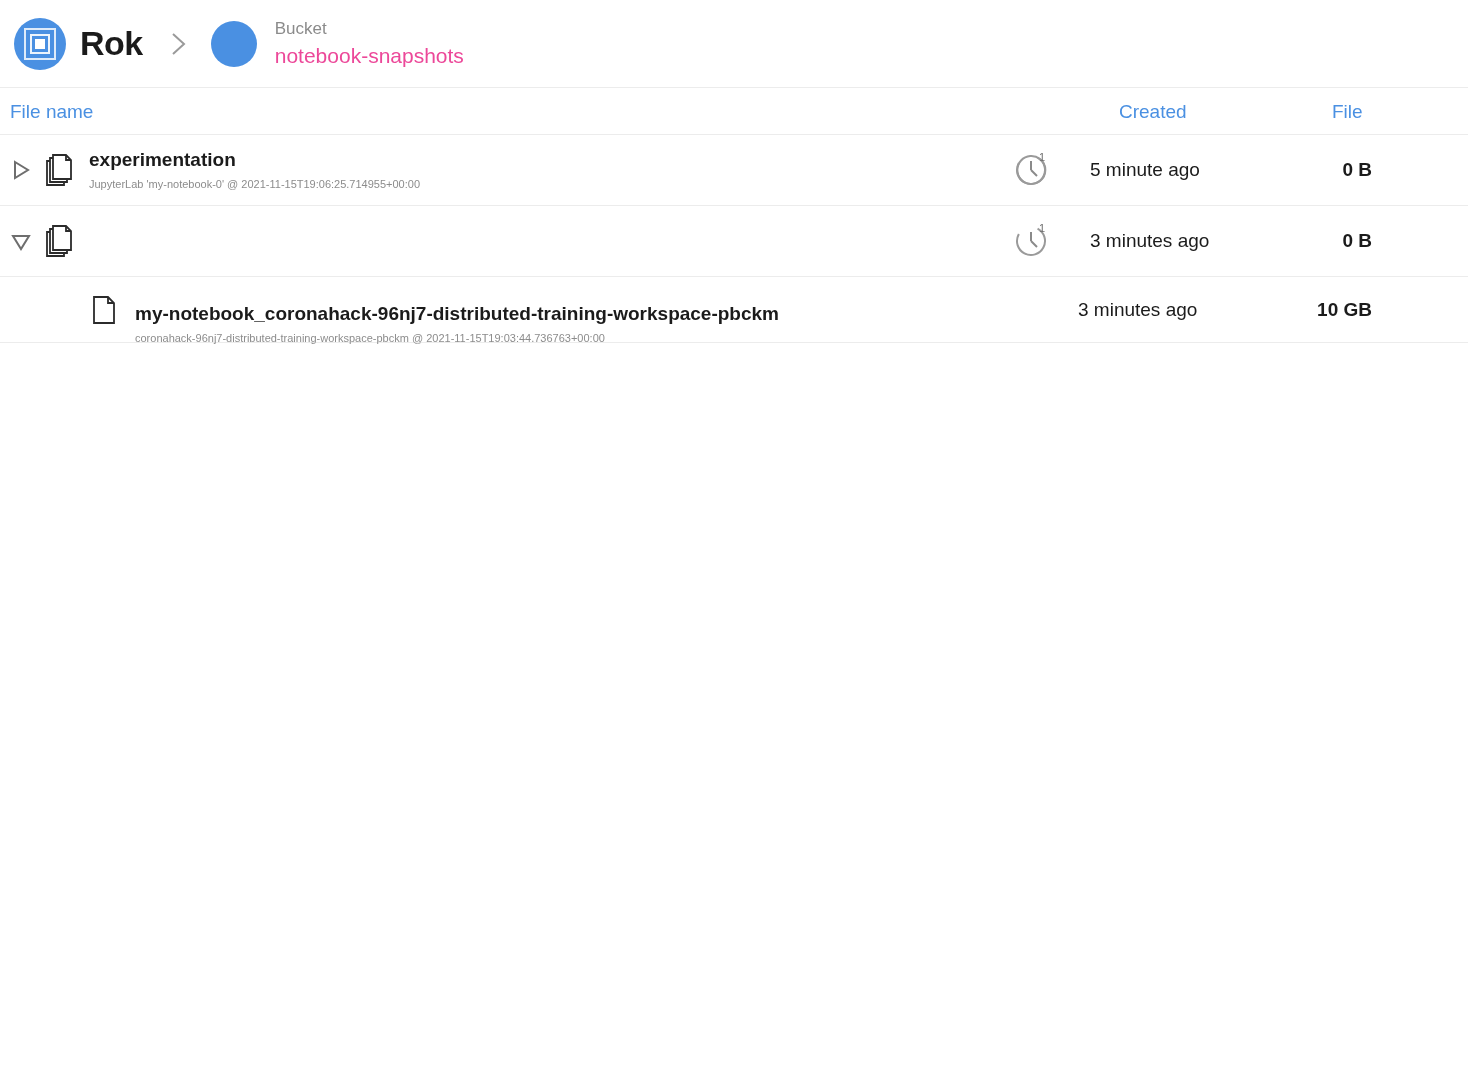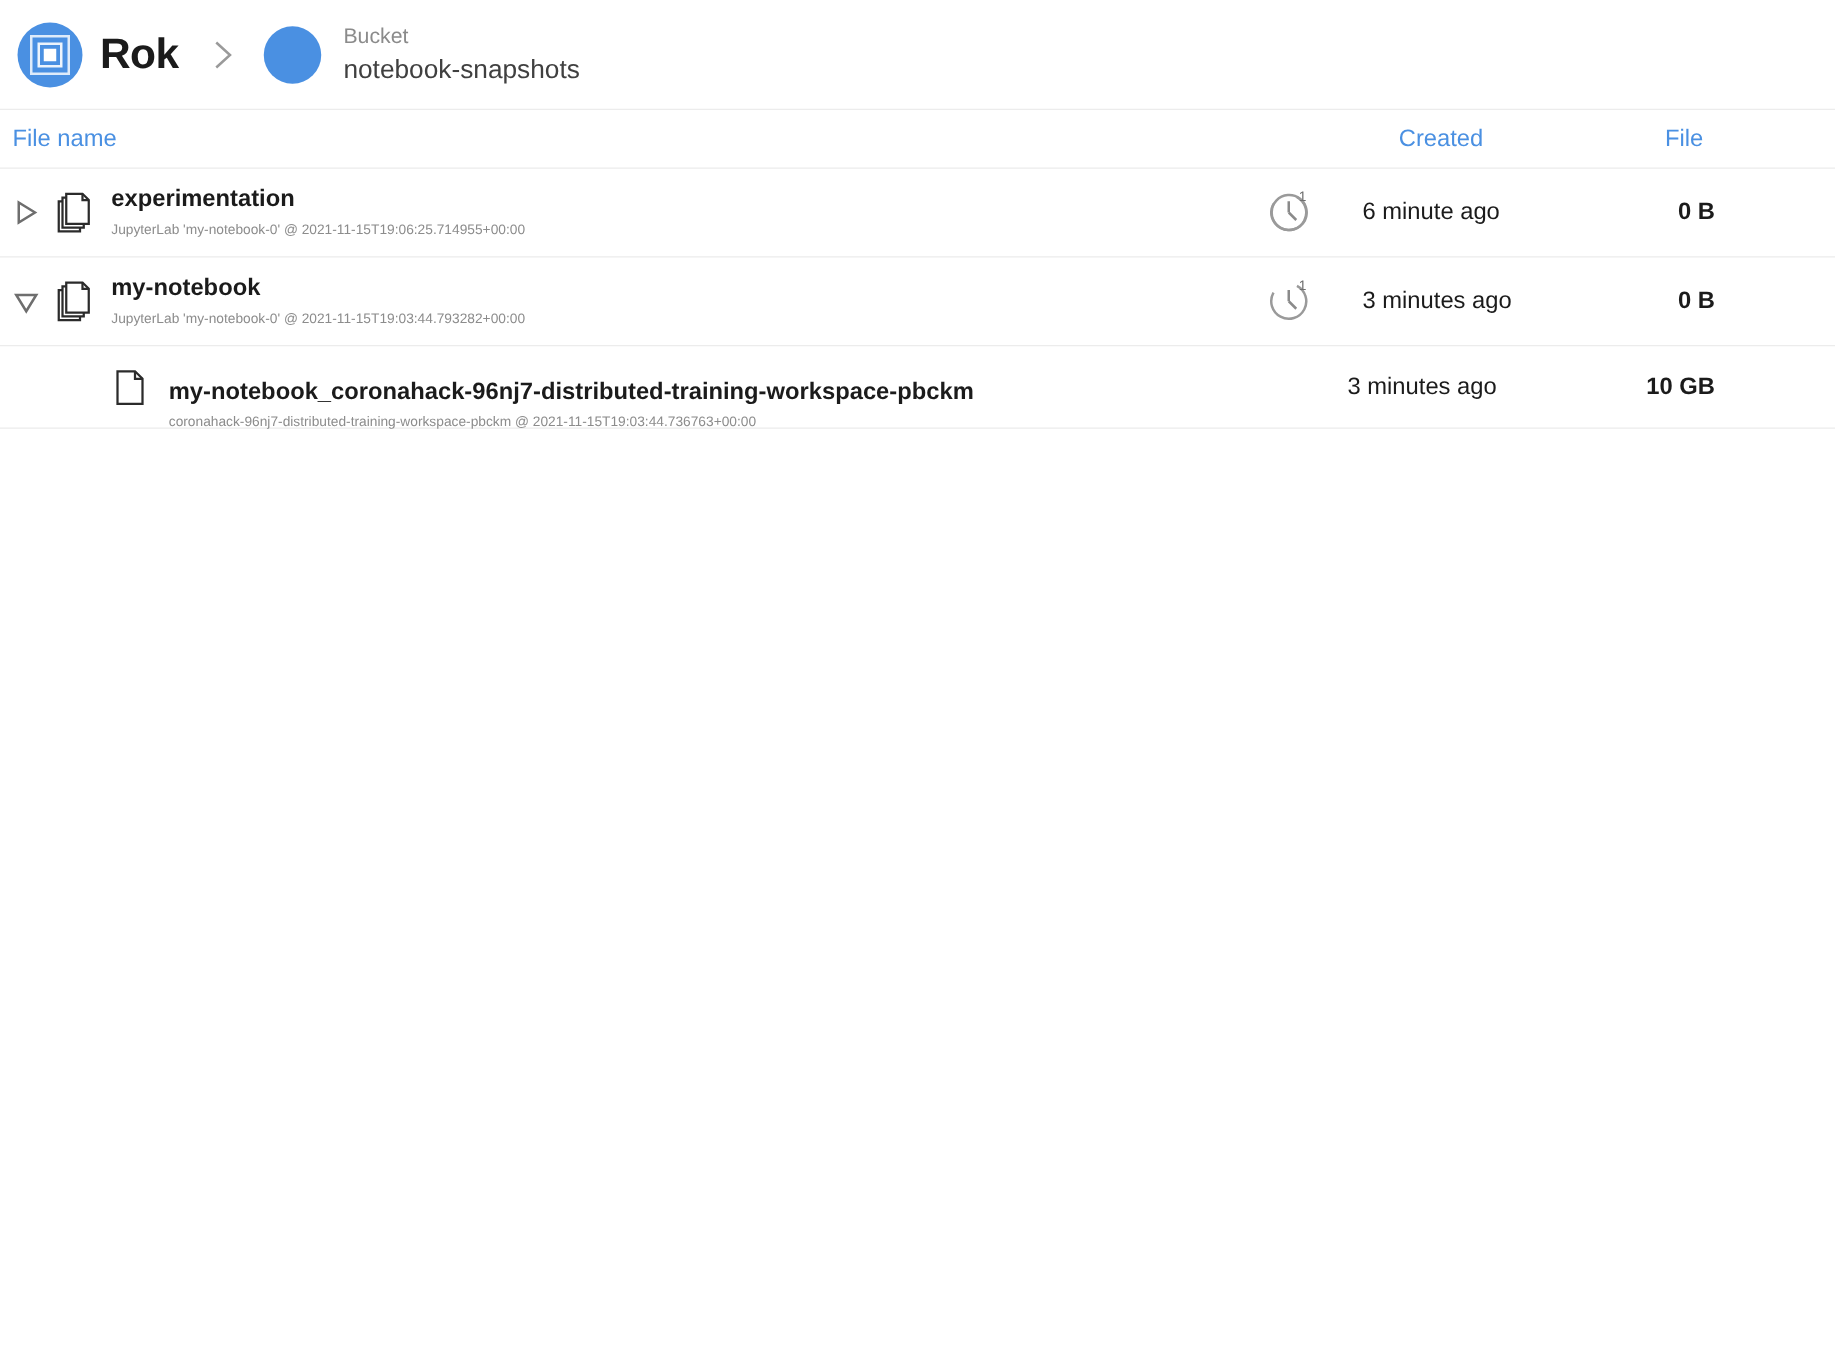--- a/index.html
+++ b/index.html
@@ -78,21 +78,21 @@
   .bucket-text {
     margin-left: 18px;
     line-height: 1.2;
   }
   .bucket-kind {
     font-size: 17px;
     color: #8b8b8b;
   }
   .bucket-name {
     font-size: 21px;
-    color: #404040;
+    color: #ec4899;
     margin-top: 3px;
   }
   .header-right {
     position: absolute;
     right: 14px; top: 0;
     height: 88px;
     display: flex;
     align-items: center;
   }
   .ns-label {
@@ -323,38 +323,34 @@
         <div class="nm-title">experimentation</div>
         <div class="nm-sub">JupyterLab 'my-notebook-0' @ 2021-11-15T19:06:25.714955+00:00</div>
       </div>
       <svg class="clock" viewBox="0 0 44 40">
         <path d="M31,9 A14,14 0 1 0 31,31 A14,14 0 0 0 31,9" fill="none" stroke="#9a9a9a" stroke-width="2"></path>
         <circle cx="22" cy="20" r="14" fill="none" stroke="#9a9a9a" stroke-width="2" stroke-dasharray="66 22" transform="rotate(-62 22 20)"></circle>
         <line x1="22" y1="20" x2="22" y2="11" stroke="#8a8a8a" stroke-width="2"></line>
         <line x1="22" y1="20" x2="28" y2="26" stroke="#8a8a8a" stroke-width="2"></line>
         <text x="30" y="11" font-family="Liberation Sans, sans-serif" font-size="11" fill="#6e6e6e">1</text>
       </svg>
-      <div class="created-val">6 minute ago</div>
+      <div class="created-val">5 minute ago</div>
       <div class="size-val">0 B</div>
     </div>
 
     <div class="row">
       <svg class="expander" viewBox="0 0 22 22">
         <polygon points="3,6 19,6 11,19" fill="none" stroke="#6e6e6e" stroke-width="2"></polygon>
       </svg>
       <svg class="doc-stack" viewBox="0 0 30 34">
         <path d="M3,8 L3,32 L20,32 L20,8 Z" fill="#fff" stroke="#2b2b2b" stroke-width="1.8"></path>
         <path d="M6,5 L6,29 L23,29 L23,5 Z" fill="#fff" stroke="#2b2b2b" stroke-width="1.8"></path>
         <path d="M9,2 L22,2 L27,7 L27,26 L9,26 Z" fill="#fff" stroke="#2b2b2b" stroke-width="1.8"></path>
         <path d="M22,2 L22,7 L27,7" fill="none" stroke="#2b2b2b" stroke-width="1.8"></path>
       </svg>
-      <div class="namecell">
-        <div class="nm-title">my-notebook</div>
-        <div class="nm-sub">JupyterLab 'my-notebook-0' @ 2021-11-15T19:03:44.793282+00:00</div>
-      </div>
       <svg class="clock" viewBox="0 0 44 40">
         <circle cx="22" cy="20" r="14" fill="none" stroke="#9a9a9a" stroke-width="2" stroke-dasharray="66 22" transform="rotate(-62 22 20)"></circle>
         <line x1="22" y1="20" x2="22" y2="11" stroke="#8a8a8a" stroke-width="2"></line>
         <line x1="22" y1="20" x2="28" y2="26" stroke="#8a8a8a" stroke-width="2"></line>
         <text x="30" y="11" font-family="Liberation Sans, sans-serif" font-size="11" fill="#6e6e6e">1</text>
       </svg>
       <div class="created-val">3 minutes ago</div>
       <div class="size-val">0 B</div>
     </div>
 

